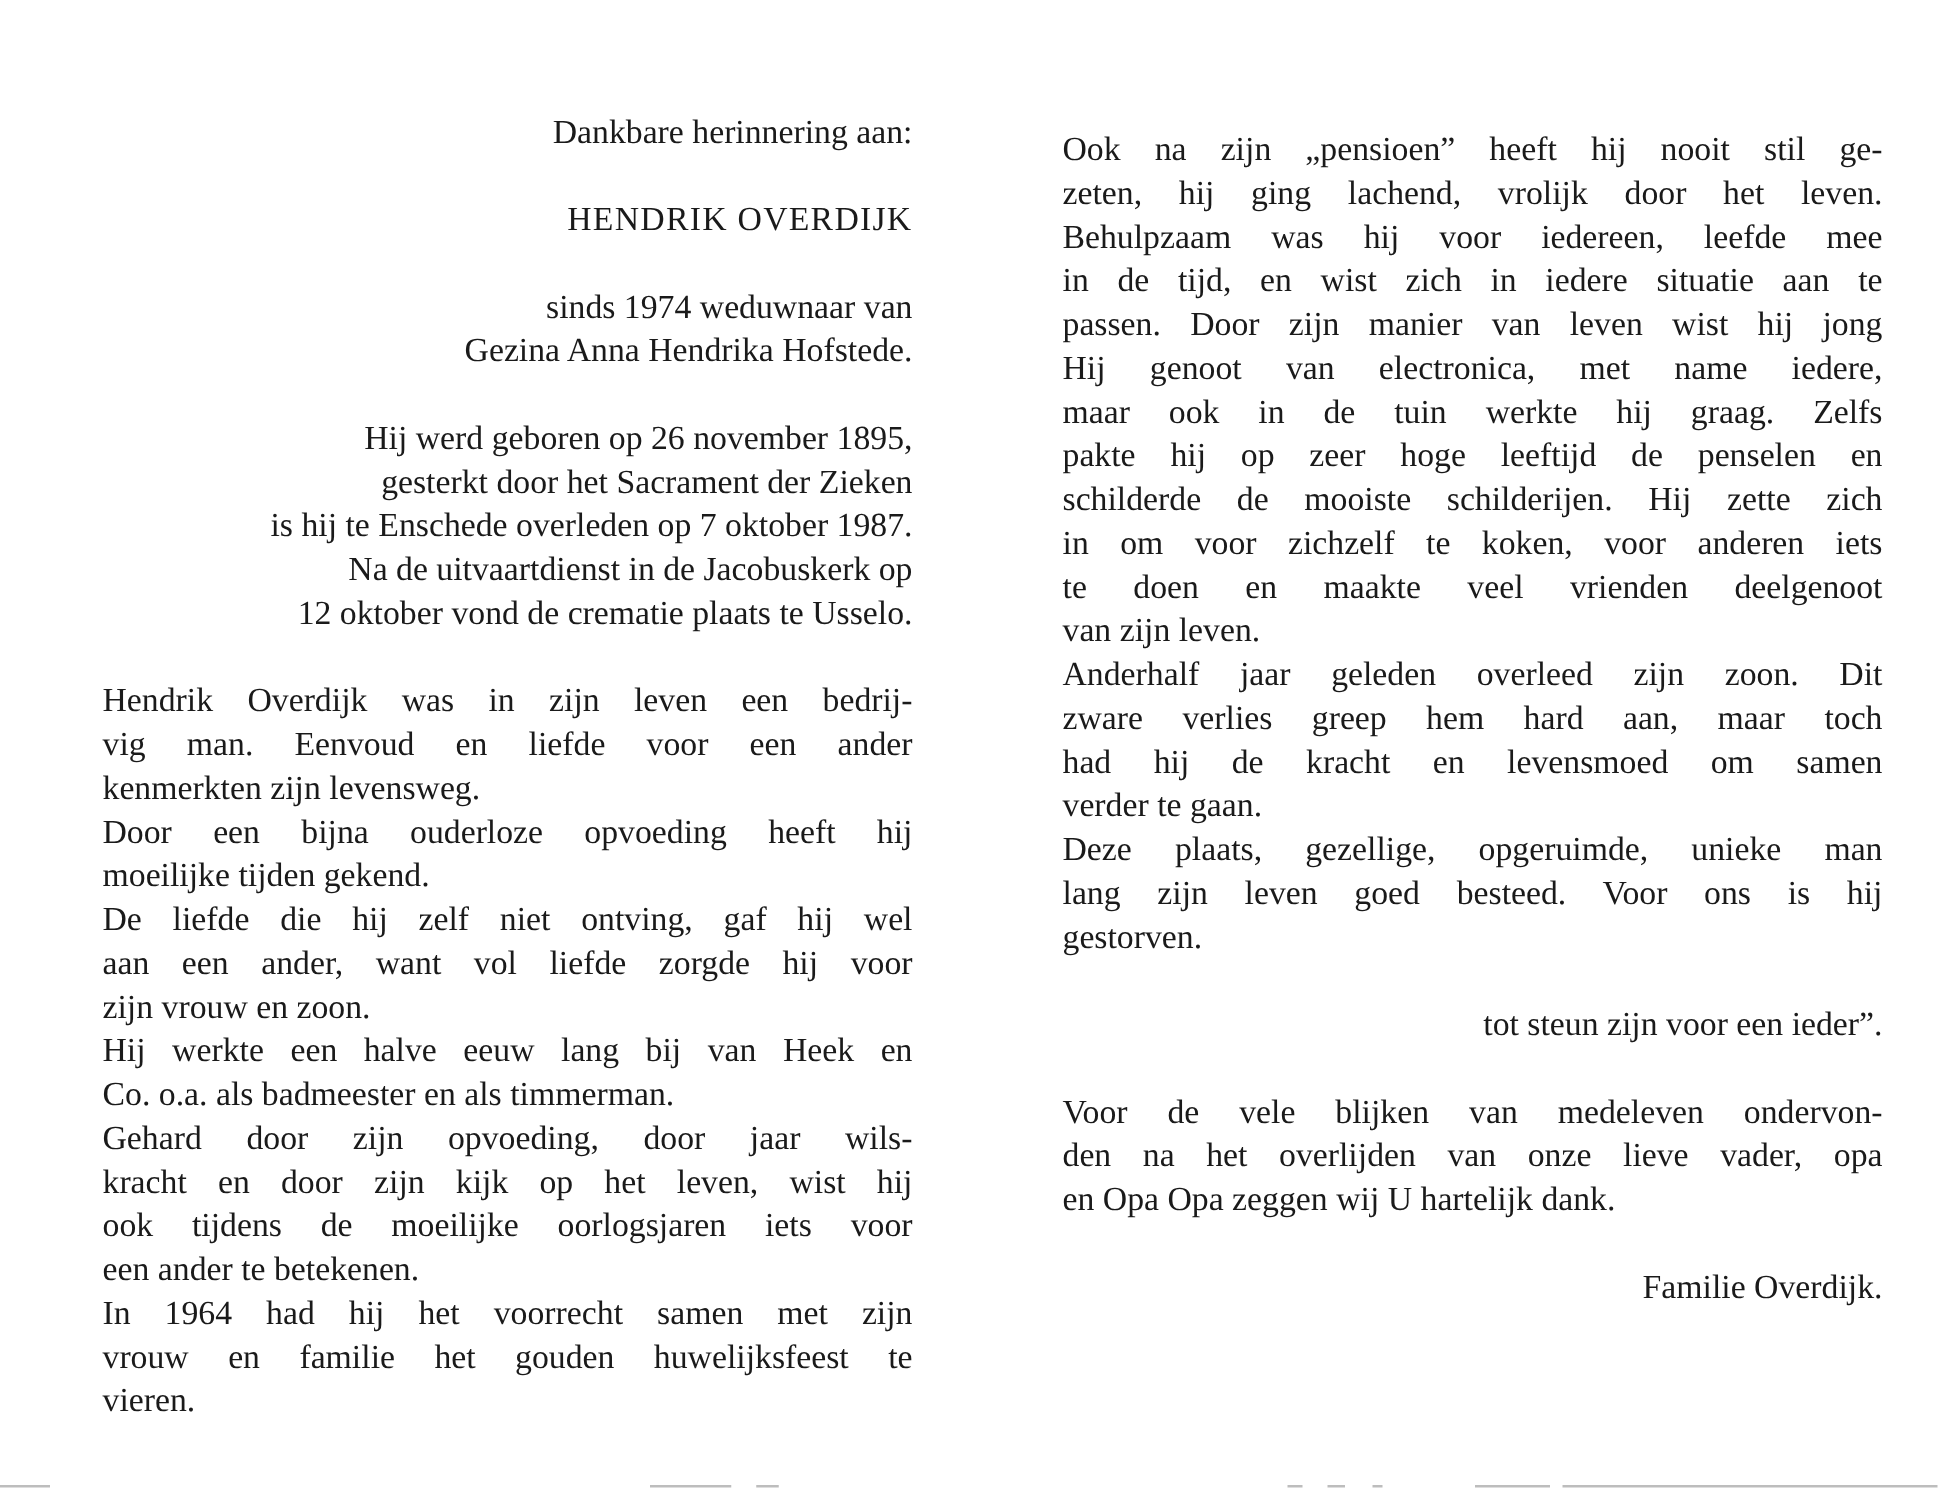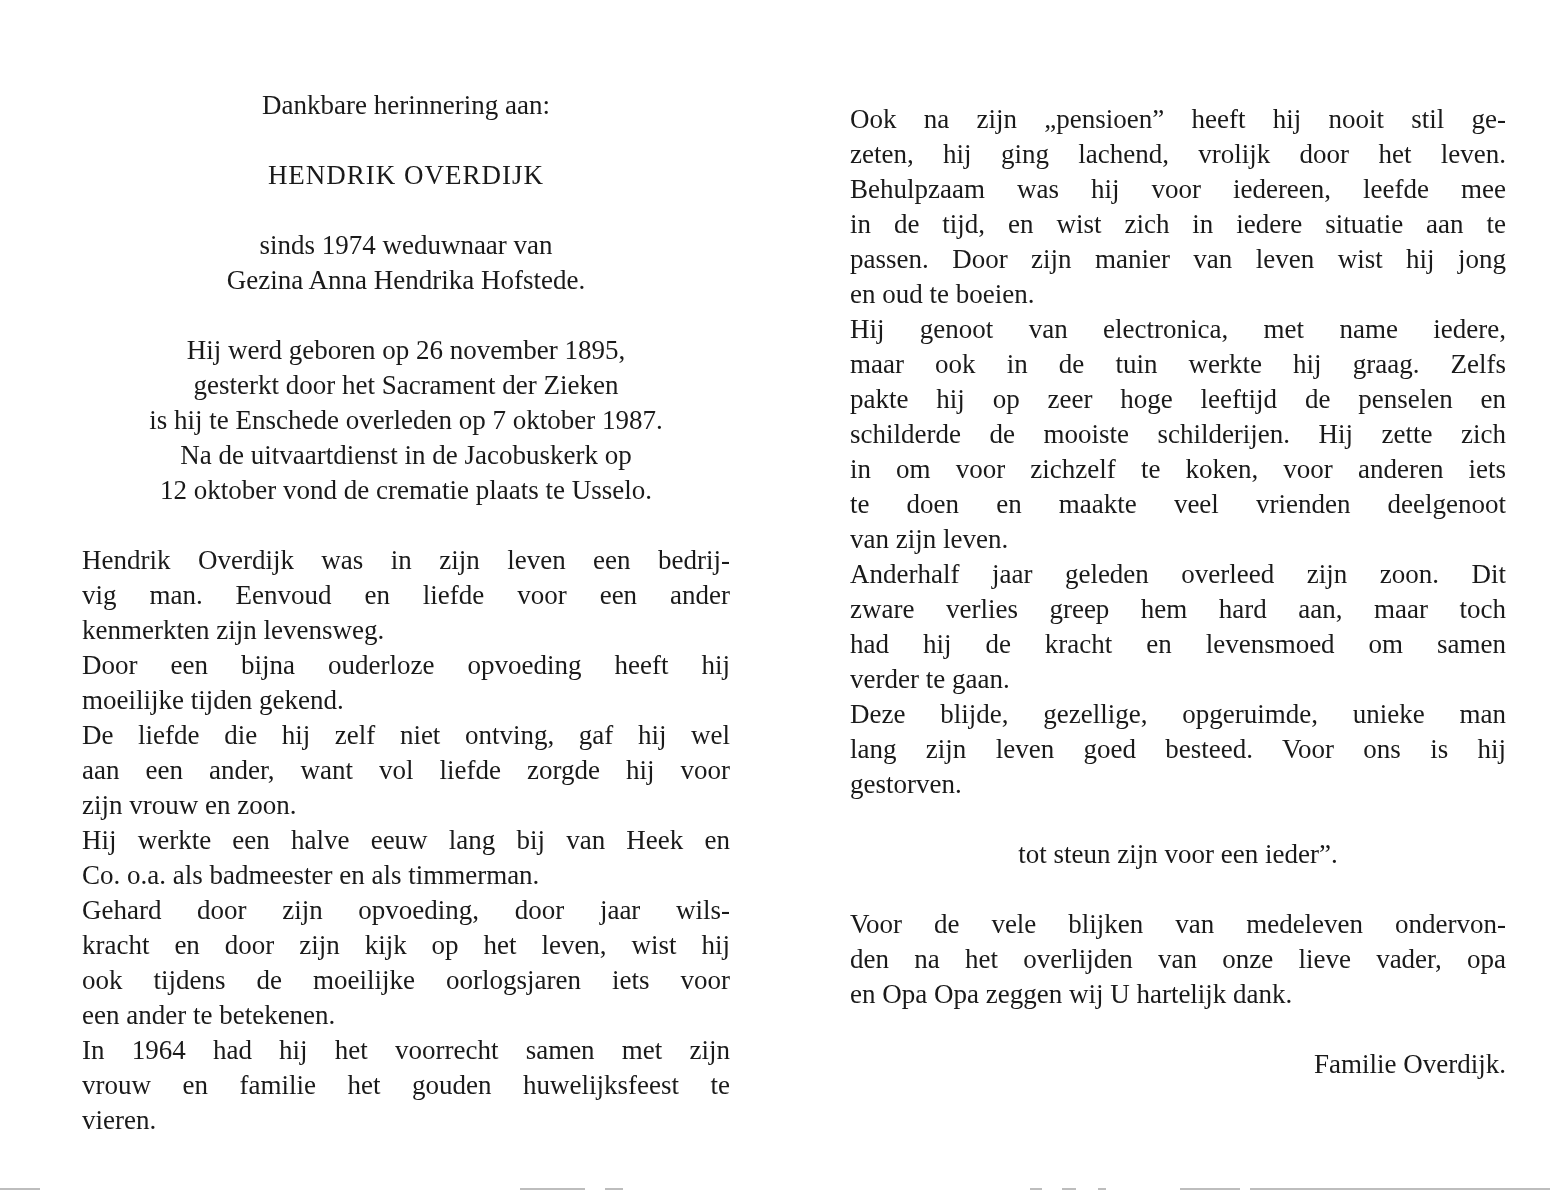--- a/index.html
+++ b/index.html
@@ -30,21 +30,21 @@
     }
     .col-left {
       left: 82px;
       width: 648px;
     }
     .col-right {
       left: 850px;
       width: 656px;
     }
     .center {
-      text-align: center;
+      text-align: right;
     }
     .line {
       display: block;
       white-space: nowrap;
     }
     .jline {
       display: block;
       text-align: justify;
       text-align-last: justify;
       white-space: normal;
@@ -143,33 +143,32 @@
     </div>
   </div>
 
   <div class="col col-right">
     <div class="right-first">
       <span class="jline">Ook na zijn „pensioen” heeft hij nooit stil ge-</span>
       <span class="jline">zeten, hij ging lachend, vrolijk door het leven.</span>
       <span class="jline">Behulpzaam was hij voor iedereen, leefde mee</span>
       <span class="jline">in de tijd, en wist zich in iedere situatie aan te</span>
       <span class="jline">passen. Door zijn manier van leven wist hij jong</span>
-      <span class="jline last">en oud te boeien.</span>
       <span class="jline">Hij genoot van electronica, met name iedere,</span>
       <span class="jline">maar ook in de tuin werkte hij graag. Zelfs</span>
       <span class="jline">pakte hij op zeer hoge leeftijd de penselen en</span>
       <span class="jline">schilderde de mooiste schilderijen. Hij zette zich</span>
       <span class="jline">in om voor zichzelf te koken, voor anderen iets</span>
       <span class="jline">te doen en maakte veel vrienden deelgenoot</span>
       <span class="jline last">van zijn leven.</span>
       <span class="jline">Anderhalf jaar geleden overleed zijn zoon. Dit</span>
       <span class="jline">zware verlies greep hem hard aan, maar toch</span>
       <span class="jline">had hij de kracht en levensmoed om samen</span>
       <span class="jline last">verder te gaan.</span>
-      <span class="jline">Deze blijde, gezellige, opgeruimde, unieke man</span>
+      <span class="jline">Deze plaats, gezellige, opgeruimde, unieke man</span>
       <span class="jline">lang zijn leven goed besteed. Voor ons is hij</span>
       <span class="jline last">gestorven.</span>
     </div>
 
     <div class="center quote">
       <span class="line">tot steun zijn voor een ieder”.</span>
     </div>
 
     <div class="thanks">
       <span class="jline">Voor de vele blijken van medeleven ondervon-</span>

